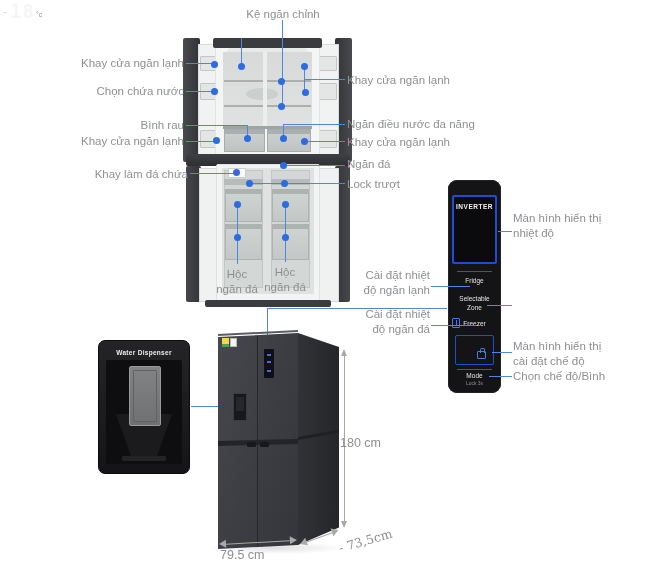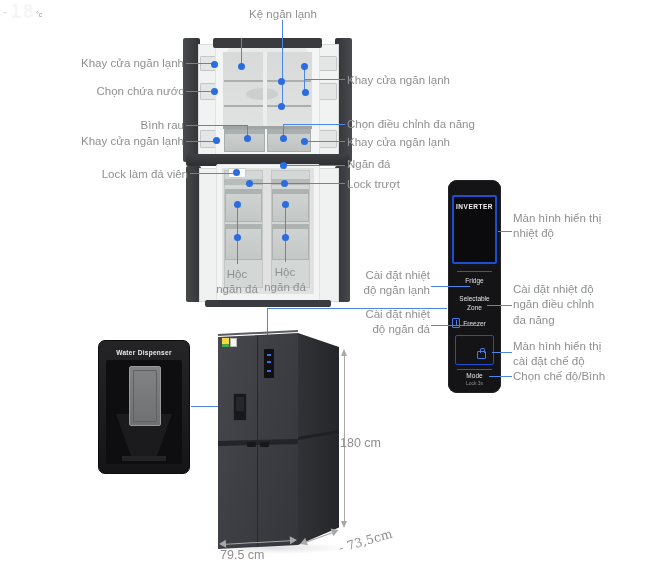--- a/index.html
+++ b/index.html
@@ -266,28 +266,28 @@
   <div class="dot" id="d11"></div>
   <div class="dot" id="d12"></div>
   <div class="dot" id="d13"></div>
   <div class="dot" id="d14"></div>
   <div class="dot" id="d15"></div>
   <div class="dot" id="d16"></div>
   <div class="dot" id="d17"></div>
   <div class="dot" id="d18"></div>
   <div class="dot" id="d19"></div>
 
-  <div class="lbl c" id="lb-shelf">Kệ ngăn lạnh</div>
+  <div class="lbl c" id="lb-shelf">Kệ ngăn chỉnh</div>
   <div class="lbl r" id="lb-l1">Khay cửa ngăn lạnh</div>
   <div class="lbl r" id="lb-l2">Chọn chứa nước</div>
   <div class="lbl r" id="lb-l3">Bình rau</div>
   <div class="lbl r" id="lb-l4">Khay cửa ngăn lạnh</div>
-  <div class="lbl r" id="lb-l5">Lock làm đá viên</div>
+  <div class="lbl r" id="lb-l5">Khay làm đá chứa</div>
   <div class="lbl" id="lb-r1">Khay cửa ngăn lạnh</div>
-  <div class="lbl" id="lb-r2">Chọn điều chỉnh đa năng</div>
+  <div class="lbl" id="lb-r2">Ngăn điều nước đa năng</div>
   <div class="lbl" id="lb-r3">Khay cửa ngăn lạnh</div>
   <div class="lbl" id="lb-r4">Ngăn đá</div>
   <div class="lbl" id="lb-r5">Lock trượt</div>
   <div class="lbl c" id="lb-b1">Hộc
 ngăn đá</div>
   <div class="lbl c" id="lb-b2">Hộc
 ngăn đá</div>
 
   <div class="abs" id="panel"></div>
   <div class="abs" id="p-disp"></div>
@@ -316,23 +316,20 @@
   <div class="ln" id="pn4"></div>
   <div class="ln" id="pn5"></div>
   <div class="ln" id="pn6"></div>
 
   <div class="lbl r" id="pl1">Cài đặt nhiệt
 độ ngăn lạnh</div>
   <div class="lbl r" id="pl2">Cài đặt nhiệt
 độ ngăn đá</div>
   <div class="lbl" id="pr1">Màn hình hiển thị
 nhiệt độ</div>
-  <div class="lbl" id="pr2">Cài đặt nhiệt độ
-ngăn điều chỉnh
-đa năng</div>
   <div class="lbl" id="pr3">Màn hình hiển thị
 cài đặt chế độ</div>
   <div class="lbl" id="pr4">Chọn chế độ/Bình</div>
 
   <div class="abs" id="wd"></div>
   <div class="ptxt" id="wd-title">Water Dispenser</div>
   <div class="abs" id="wd-niche"></div>
   <div class="abs" id="wd-funnel"></div>
   <div class="abs" id="wd-tray"></div>
   <div class="abs" id="wd-paddle"></div>

